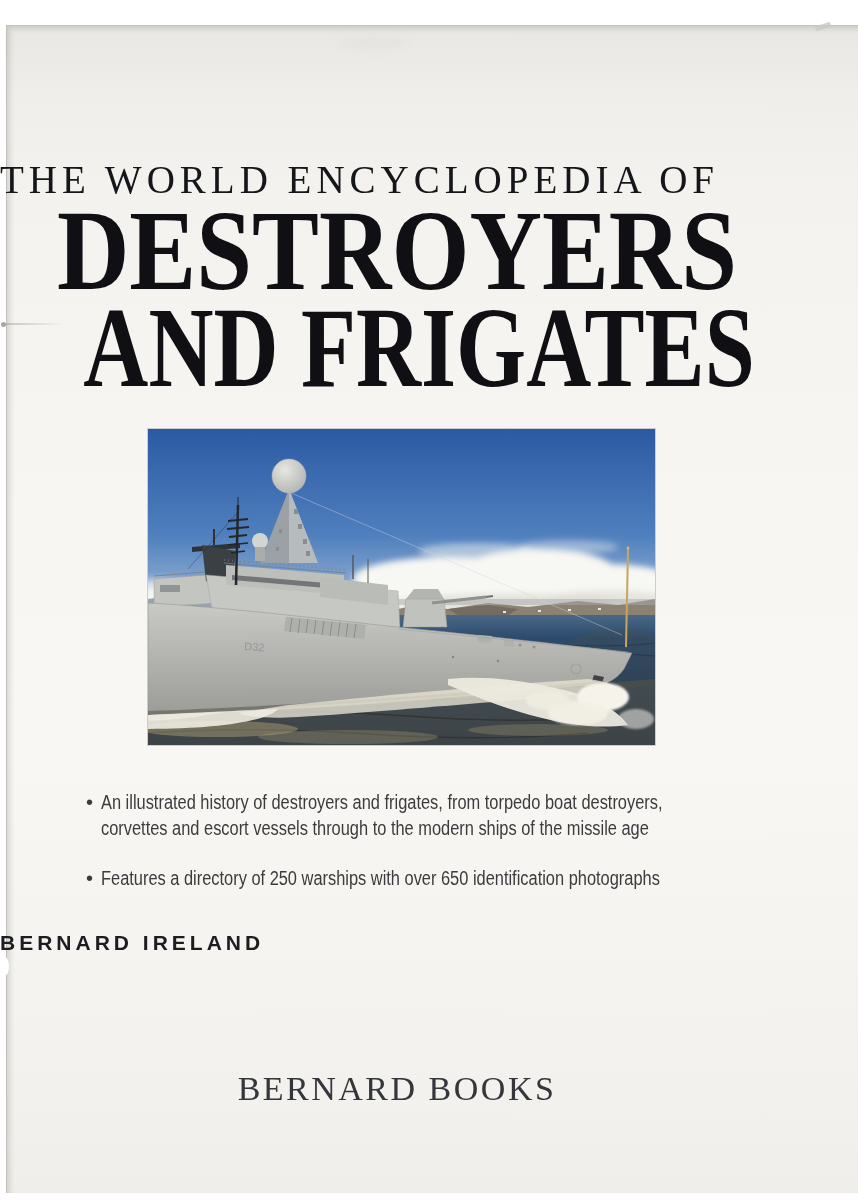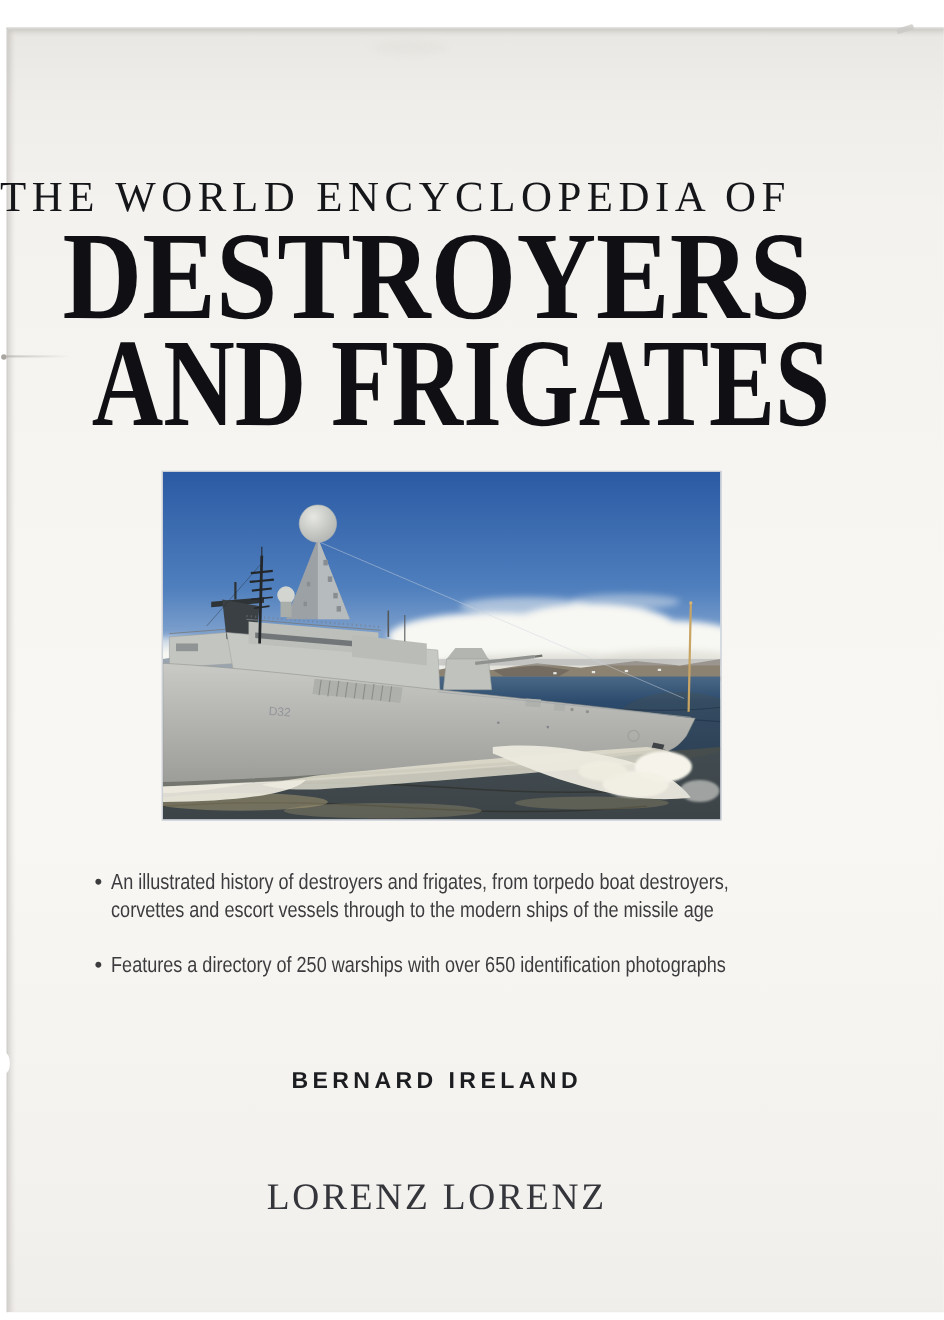--- a/index.html
+++ b/index.html
@@ -48,22 +48,22 @@
   
   .bullets{position:absolute;left:86px;top:789px;width:710px;color:#3c3c3e;}
   .bullet-item{position:relative;padding-left:15px;}
   .bullet-item + .bullet-item{margin-top:24px;}
   .bullet-marker{position:absolute;left:0;top:0;font-size:20px;line-height:26px;color:#3c3c3e;}
   .bullet-line{display:block;font-size:20px;line-height:26px;white-space:nowrap;
     transform:scaleX(.82);transform-origin:0 0;}
 
   
   .author{
-    position:absolute;left:0;top:932px;width:794px;text-align:center;
-    font-size:21px;line-height:21px;font-weight:700;letter-spacing:4px;color:#1c1d20;white-space:nowrap;margin-top:40px;
+    position:absolute;left:0;top:932px;width:794px;text-align:left;
+    font-size:21px;line-height:21px;font-weight:700;letter-spacing:4px;color:#1c1d20;white-space:nowrap;
   }
   .publisher{
     position:absolute;left:0;top:1072px;width:794px;text-align:center;
     font-family:"Liberation Serif",serif;font-size:34px;line-height:34px;
     letter-spacing:2.5px;color:#34363b;white-space:nowrap;
   }
 </style>
 </head>
 <body>
 
@@ -268,13 +268,13 @@
     <span class="bullet-line">An illustrated history of destroyers and frigates, from torpedo boat destroyers,</span>
     <span class="bullet-line">corvettes and escort vessels through to the modern ships of the missile age</span>
   </div>
   <div class="bullet-item">
     <span class="bullet-marker">•</span>
     <span class="bullet-line">Features a directory of 250 warships with over 650 identification photographs</span>
   </div>
 </div>
 
 <div class="author">BERNARD IRELAND</div>
-<div class="publisher">LORENZ LORENZ</div>
+<div class="publisher">BERNARD BOOKS</div>
 
 </body></html>

